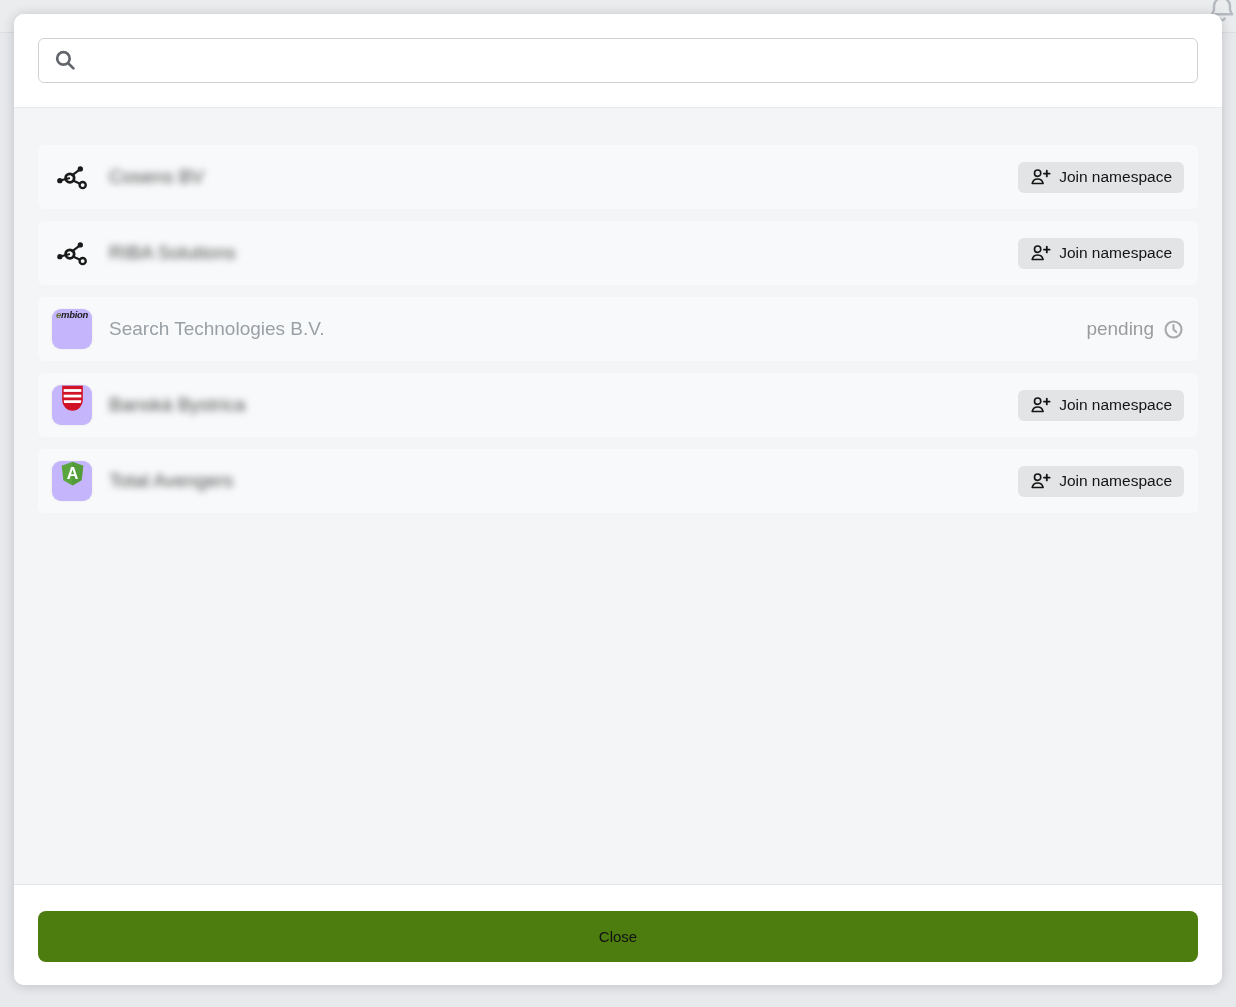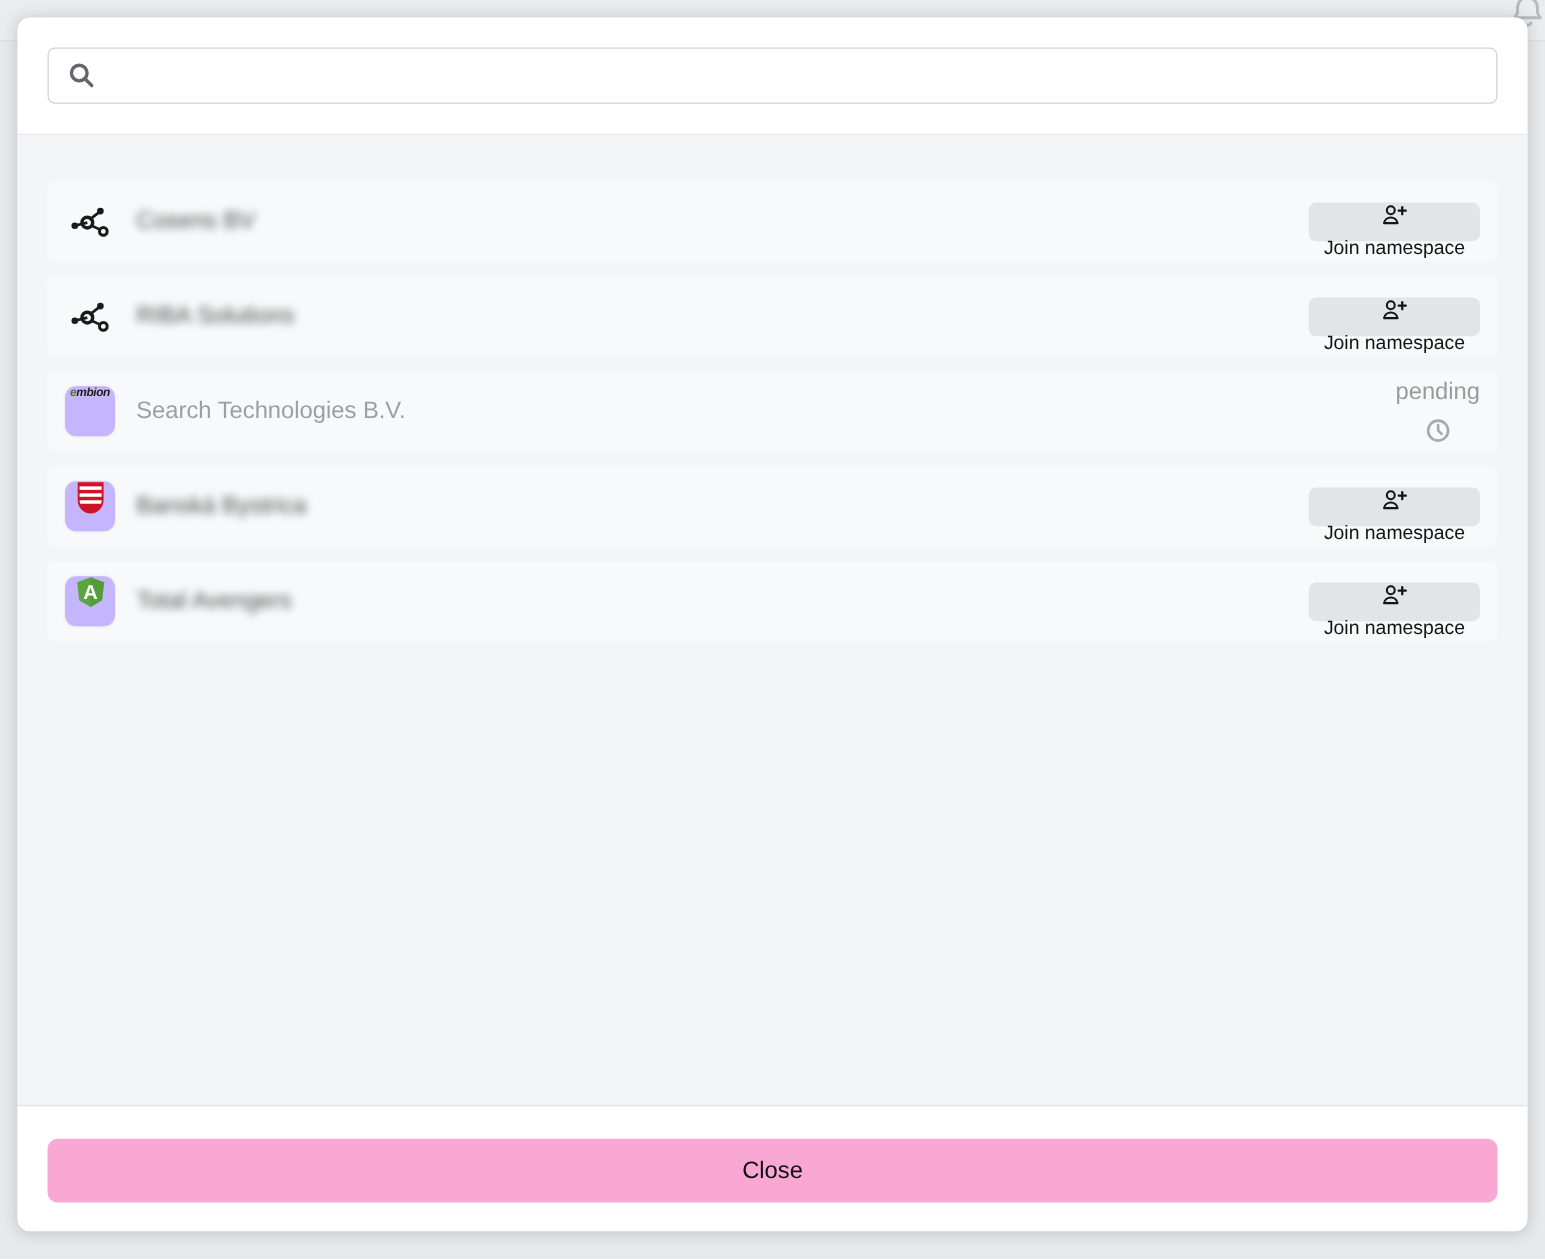--- a/index.html
+++ b/index.html
@@ -72,38 +72,38 @@
     font-style:italic; font-weight:800; font-size:9.5px; letter-spacing:-.3px;
     color:#1c1c1c; line-height:normal; white-space:nowrap;
   }
   .embion-word .accent{ color:#5e6e2e; }
   .ns-name{ font-size:19px; color:#9aa0a5; }
   .ns-name.blurred{ color:#4d4d4d; filter:blur(3.5px); }
   .join-btn{
     margin-left:auto; height:31px; border:none; cursor:pointer;
     background:#e3e4e5; border-radius:6px; display:flex; align-items:center;
     padding:0 12px; gap:8px; font-family:"Liberation Sans", sans-serif;
-    font-size:15.5px; color:#141414;flex-direction:column;
+    font-size:15.5px; color:#141414;
   }
   .join-btn .pa-icon{ line-height:0; }
   .pending-wrap{
     margin-left:auto; display:flex; align-items:center; gap:9px;
-    font-size:19px; color:#9b9b9b;flex-direction:column;
+    font-size:19px; color:#9b9b9b;
   }
   .pending-wrap .clock{ line-height:0; }
 
   
   .modal-footer{
     flex:0 0 auto; height:101px; background:#fff; border-top:1px solid #e3e4e5;
     padding:26px 24px 24px 24px;
   }
   .close-btn{
     width:100%; height:51px; border:none; cursor:pointer; border-radius:8px;
-    background:#f9a8d4; font-family:"Liberation Sans", sans-serif;
-    font-size:19px; color:#111;
+    background:#4d7c0f; font-family:"Liberation Sans", sans-serif;
+    font-size:15px; color:#111;
   }
 </style>
 </head>
 <body>
 
 <div class="bg-header-band"></div>
 <div class="bg-bell">
   <svg width="32" height="32" viewBox="0 0 24 24" fill="none" stroke="#b7bac0" stroke-width="1.8" stroke-linecap="round" stroke-linejoin="round">
     <path d="M12 3a6 6 0 0 0-6 6v3.2L4.4 15.2h15.2L18 12.2V9a6 6 0 0 0-6-6z"></path>
     <path d="M10 18.4a2.2 2.2 0 0 0 4 0"></path>

